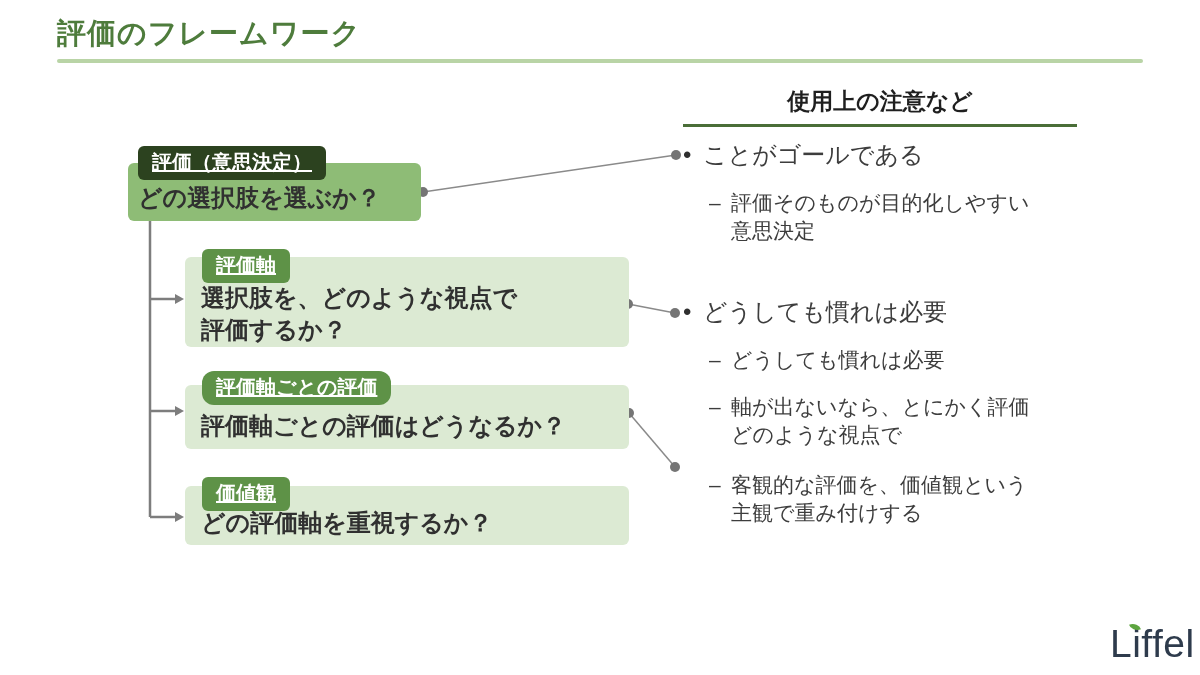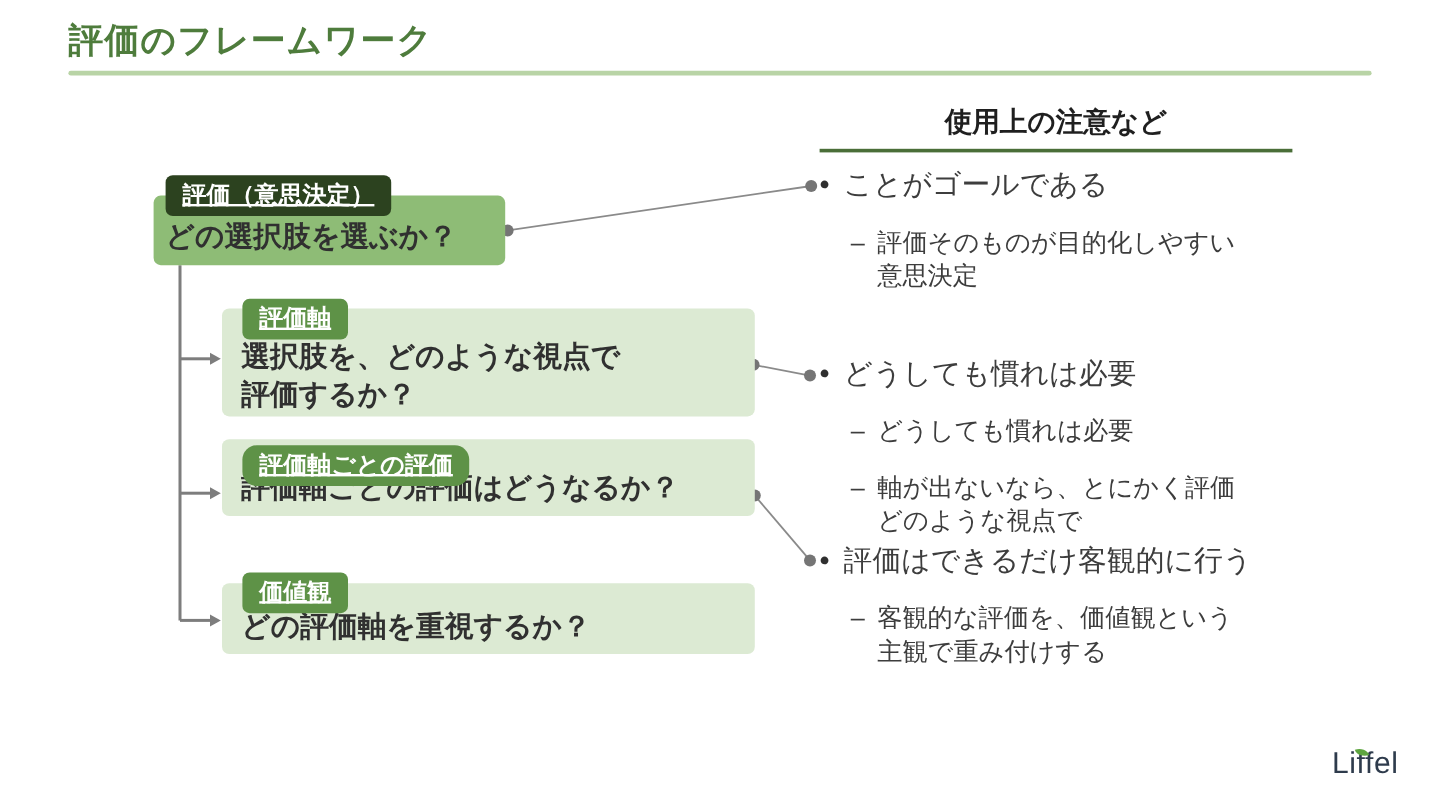--- a/index.html
+++ b/index.html
@@ -24,21 +24,21 @@
   .label-darkgreen { background:#2c421f; }
   .label-green     { background:#5e9247; }
 
   .box1 { left:128px; top:163px; width:293px; height:58px; display:flex;
           align-items:flex-end; padding:0 10px 7px 10px; }
   .box1-label { left:138px; top:146px; }
 
   .box2 { left:185px; top:257px; width:444px; height:90px; padding:25px 16px 0 16px; }
   .box2-label { left:202px; top:249px; }
 
-  .box3 { left:185px; top:366px; width:444px; height:64px; padding:25px 0 0 16px; }
+  .box3 { left:185px; top:385px; width:444px; height:64px; padding:25px 0 0 16px; }
   .box3-label { left:202px; top:371px;border-radius:12px; }
 
   .box4 { left:185px; top:486px; width:444px; height:59px; padding:21px 0 0 16px; }
   .box4-label { left:202px; top:477px; }
 
   
   .overlay { position:absolute; left:0; top:0; width:1200px; height:675px;
              pointer-events:none; }
 
   
@@ -49,21 +49,21 @@
 
   .note-group { position:absolute; left:683px; width:440px; color:#3d3d3d; }
   .g1 { top:139px; } .g2 { top:296px; } .g3 { top:452px; }
 
   .main { display:flex; font-size:24px; line-height:31px; }
   .main::before { content:"•"; width:20px; flex:0 0 20px; color:#2f2f2f; }
   .sub { display:flex; font-size:21px; line-height:28px; margin-left:26px; margin-top:19px; }
   .sub::before { content:"–"; width:22px; flex:0 0 22px; color:#3d3d3d; }
 
   
-  .logo { position:absolute; left:1110px; top:622px; font-size:25px; font-weight:500;
+  .logo { position:absolute; left:1110px; top:622px; font-size:39px; font-weight:500;
           color:#2e3b4c; letter-spacing:0.5px; }
   .leaf { position:absolute; left:19.5px; top:1px; width:10px; height:8px;
           background:#5da53f; border-radius:0 100% 0 100%;
           transform:rotate(-18deg); }
 </style>
 </head>
 <body>
 
 <div class="slide">
 
@@ -150,25 +150,20 @@
     </div>
     <div class="sub">
       <div>
         <div>軸が出ないなら、とにかく評価</div>
         <div>どのような視点で</div>
       </div>
     </div>
   </div>
 
   <div class="note-group g3">
-    <div class="main">
-      <div>
-        <div>評価はできるだけ客観的に行う</div>
-      </div>
-    </div>
     <div class="sub">
       <div>
         <div>客観的な評価を、価値観という</div>
         <div>主観で重み付けする</div>
       </div>
     </div>
   </div>
 
   <div class="logo">
     <span>Liffel</span>

